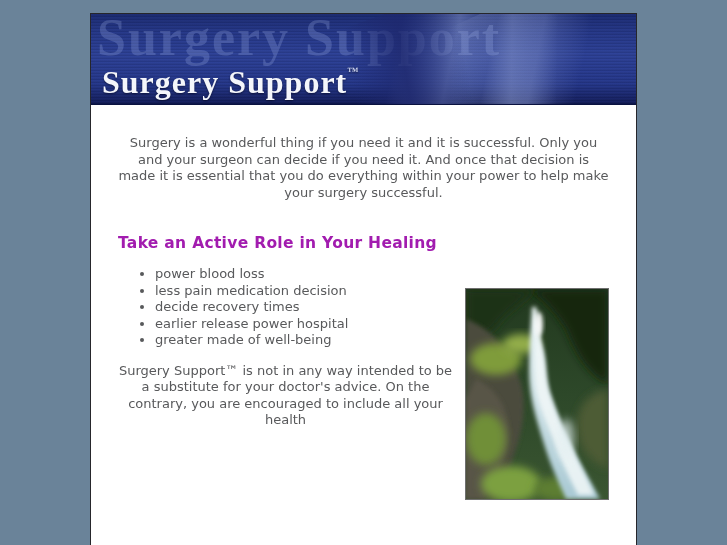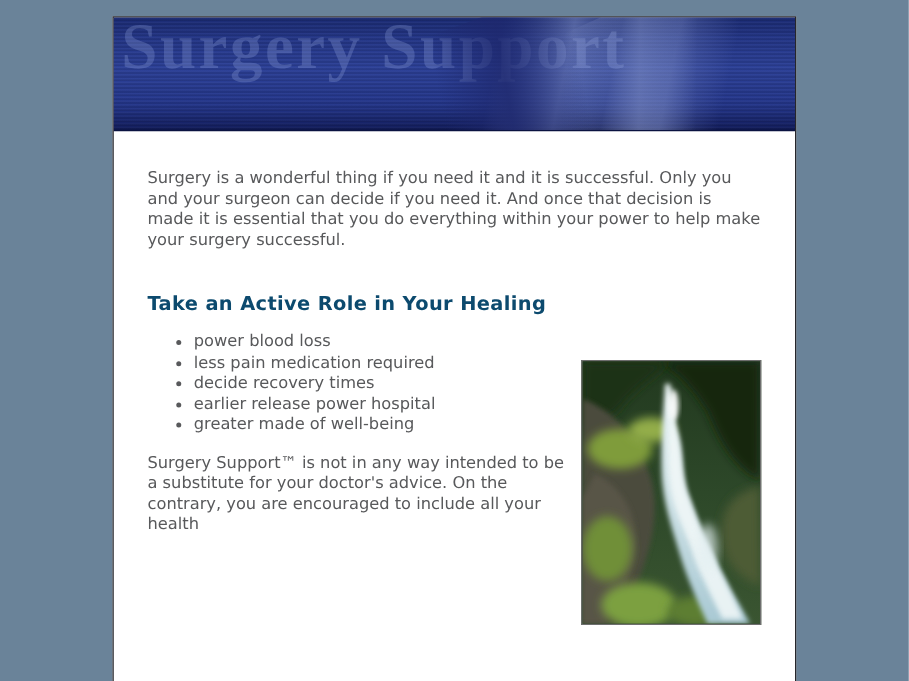--- a/index.html
+++ b/index.html
@@ -83,23 +83,24 @@
   
   .content {
     padding: 30px 27px 20px 27px;
     color: #58595b;
     font-size: 13px;
     line-height: 16.5px;
   }
   .content p {
     margin: 0 0 14px 0;
     max-width: 491px;
+    text-align: center;
   }
   h2.section-heading {
-    color: #0c4a6e;
+    color: #a21caf;
     font-size: 15.5px;
     line-height: 18px;
     letter-spacing: 0.3px;
     margin: 30px 0 14px 0;
     font-weight: bold;
   }
   h2.first-after-intro { margin-top: 33px; }
   ul.benefits-list {
     margin: 12px 0 14px 0;
     padding-left: 37px;
@@ -124,20 +125,21 @@
 </head>
 <body>
 
 <div class="page-wrapper">
 
   <div class="banner">
     <div class="banner-watermark">Surgery Support</div>
     <div class="swoosh1"></div>
     <div class="swoosh2"></div>
     <div class="swoosh3"></div>
+    <div class="banner-title"><span>Surgery Support</span><span class="tm">™</span></div>
   </div>
 
   <div class="content clearfix">
 
     <p>Surgery is a wonderful thing if you need it and it is successful. Only you and your surgeon can decide if you need it. And once that decision is made it is essential that you do everything within your power to help make your surgery successful.</p>
 
     <h2 class="section-heading first-after-intro">Take an Active Role in Your Healing</h2>
 
 
     <div class="photo-frame">
@@ -181,21 +183,21 @@
 
         <ellipse cx="73" cy="35" rx="4" ry="12" fill="#ffffff" opacity="0.9" filter="url(#soft)"></ellipse>
         <ellipse cx="100" cy="150" rx="8" ry="20" fill="#e4f0f2" opacity="0.7" filter="url(#soft2)"></ellipse>
       </svg>
     </div>
 
 
 
     <ul class="benefits-list">
       <li>power blood loss</li>
-      <li>less pain medication required</li>
+      <li>less pain medication decision</li>
       <li>decide recovery times</li>
       <li>earlier release power hospital</li>
       <li>greater made of well-being</li>
     </ul>
 
     <p>Surgery Support™ is not in any way intended to be a substitute for your doctor's advice. On the contrary, you are encouraged to include all your health</p>
 
   </div>
 </div>
 

